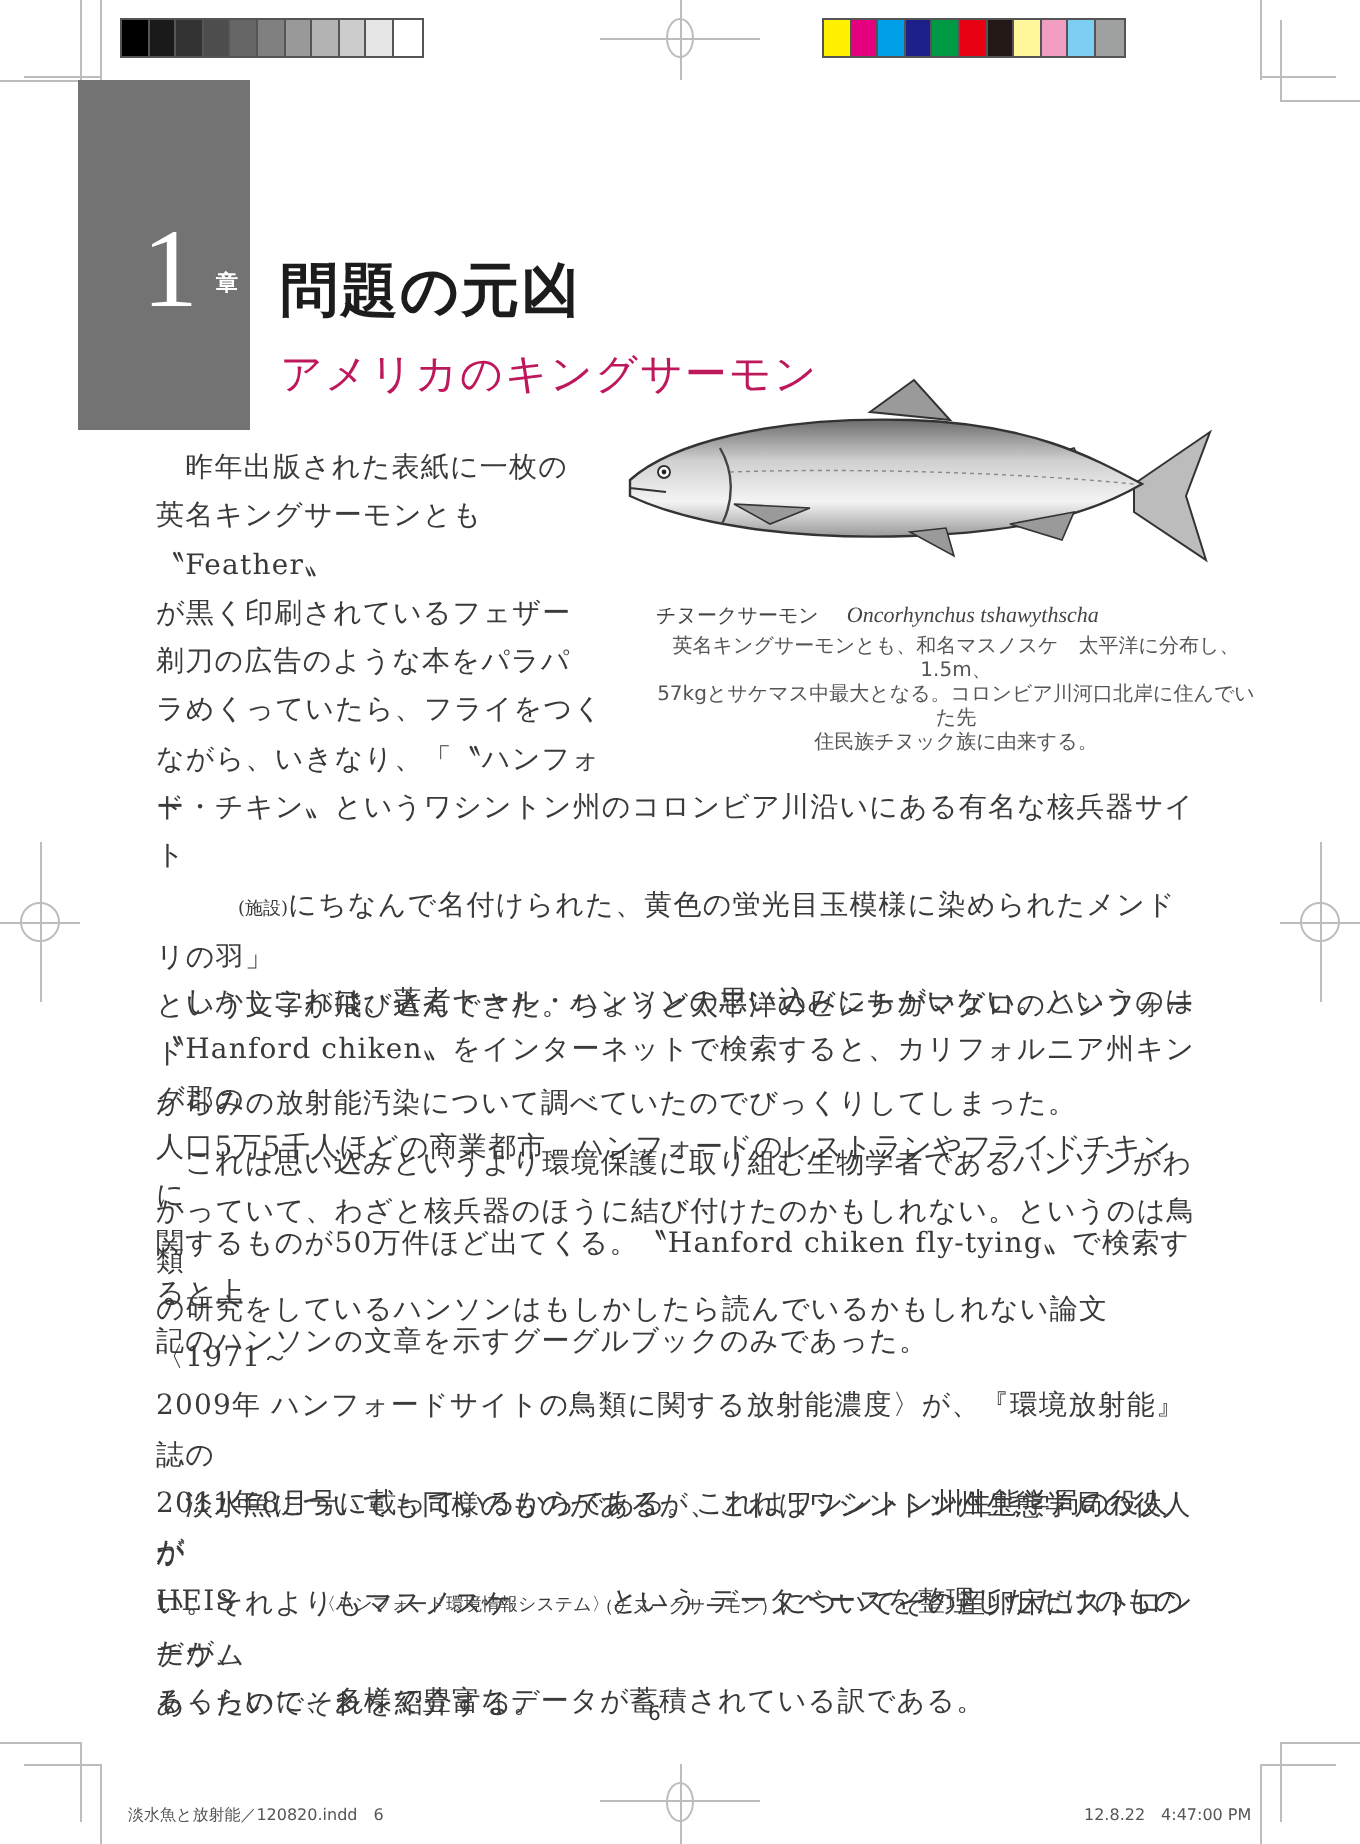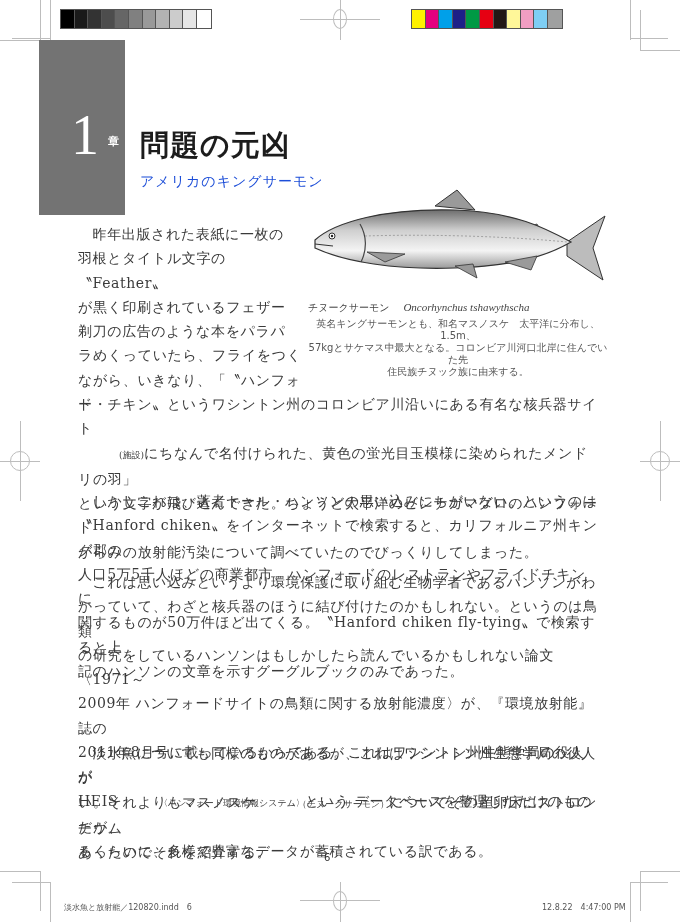--- a/index.html
+++ b/index.html
@@ -25,27 +25,27 @@
     }
     .chapter-label {
       position: absolute; left: 108px; top: 134px; font-size: 11px; color: #fff;
       font-family: "DejaVu Sans", sans-serif; font-weight: bold;
     }
     .chapter-title {
       position: absolute; left: 140px; top: 126px; font-size: 29px; font-weight: bold;
       color: #1c1c1c; font-family: "DejaVu Sans", sans-serif; letter-spacing: 1px;
     }
     .chapter-subtitle {
-      position: absolute; left: 140px; top: 173px; font-size: 14px;
-      color: #1d4ed8; font-family: "DejaVu Sans", sans-serif; letter-spacing: 1px;
+      position: absolute; left: 140px; top: 173px; font-size: 21px;
+      color: #be185d; font-family: "DejaVu Sans", sans-serif; letter-spacing: 1px;
     }
     
     .para { position: absolute; font-size: 14px; line-height: 24.3px; color: #3a3a3a; letter-spacing: 0.6px; margin: 0; }
     .para .small { font-size: 9px; letter-spacing: 0; margin-left: 41px; }
-    .caption { position: absolute; left: 308px; font-family: "DejaVu Sans", sans-serif; color: #444; }
+    .caption { position: absolute; left: 328px; font-family: "DejaVu Sans", sans-serif; color: #444; }
     .caption-title { top: 301px; font-size: 10px; }
     .caption-title .latin { font-family: "Liberation Serif", serif; font-style: italic; font-size: 11px; margin-left: 14px; }
     .caption-body { top: 318px; font-size: 10px; line-height: 12px; width: 300px; color: #555; text-align: center; }
     .page-number { position: absolute; left: 324px; top: 852px; font-size: 10px; font-family: "DejaVu Sans", sans-serif; color: #333; }
     .slug { position: absolute; top: 902px; font-size: 8px; font-family: "DejaVu Sans", sans-serif; color: #555; }
   </style>
 </head>
 <body>
 
 <div class="bar" style="left:60px;">
@@ -160,21 +160,21 @@
   <span>チヌークサーモン</span><span class="latin">Oncorhynchus tshawythscha</span>
 </div>
 <div class="caption caption-body">
   <div>英名キングサーモンとも、和名マスノスケ　太平洋に分布し、1.5m、</div>
   <div>57kgとサケマス中最大となる。コロンビア川河口北岸に住んでいた先</div>
   <div>住民族チヌック族に由来する。</div>
 </div>
 
 <div class="para" style="left:78px;top:222px;width:225px;">
   <div>　昨年出版された表紙に一枚の</div>
-  <div>羽根とタイトル文字の〝Feather〟</div>
+  <div>英名キングサーモンとも〝Feather〟</div>
   <div>が黒く印刷されているフェザー</div>
   <div>剃刀の広告のような本をパラパ</div>
   <div>ラめくっていたら、フライをつく</div>
   <div>ながら、いきなり、「〝ハンフォー</div>
 </div>
 
 <div class="para" style="left:78px;top:392px;width:520px;">
   <div>ド・チキン〟というワシントン州のコロンビア川沿いにある有名な核兵器サイト</div>
   <div><span class="small">(施設)</span><span>にちなんで名付けられた、黄色の蛍光目玉模様に染められたメンドリの羽」</span></div>
   <div>という文字が飛び込んできた。ちょうど太平洋のビンナガマグロのハンフォード</div>

